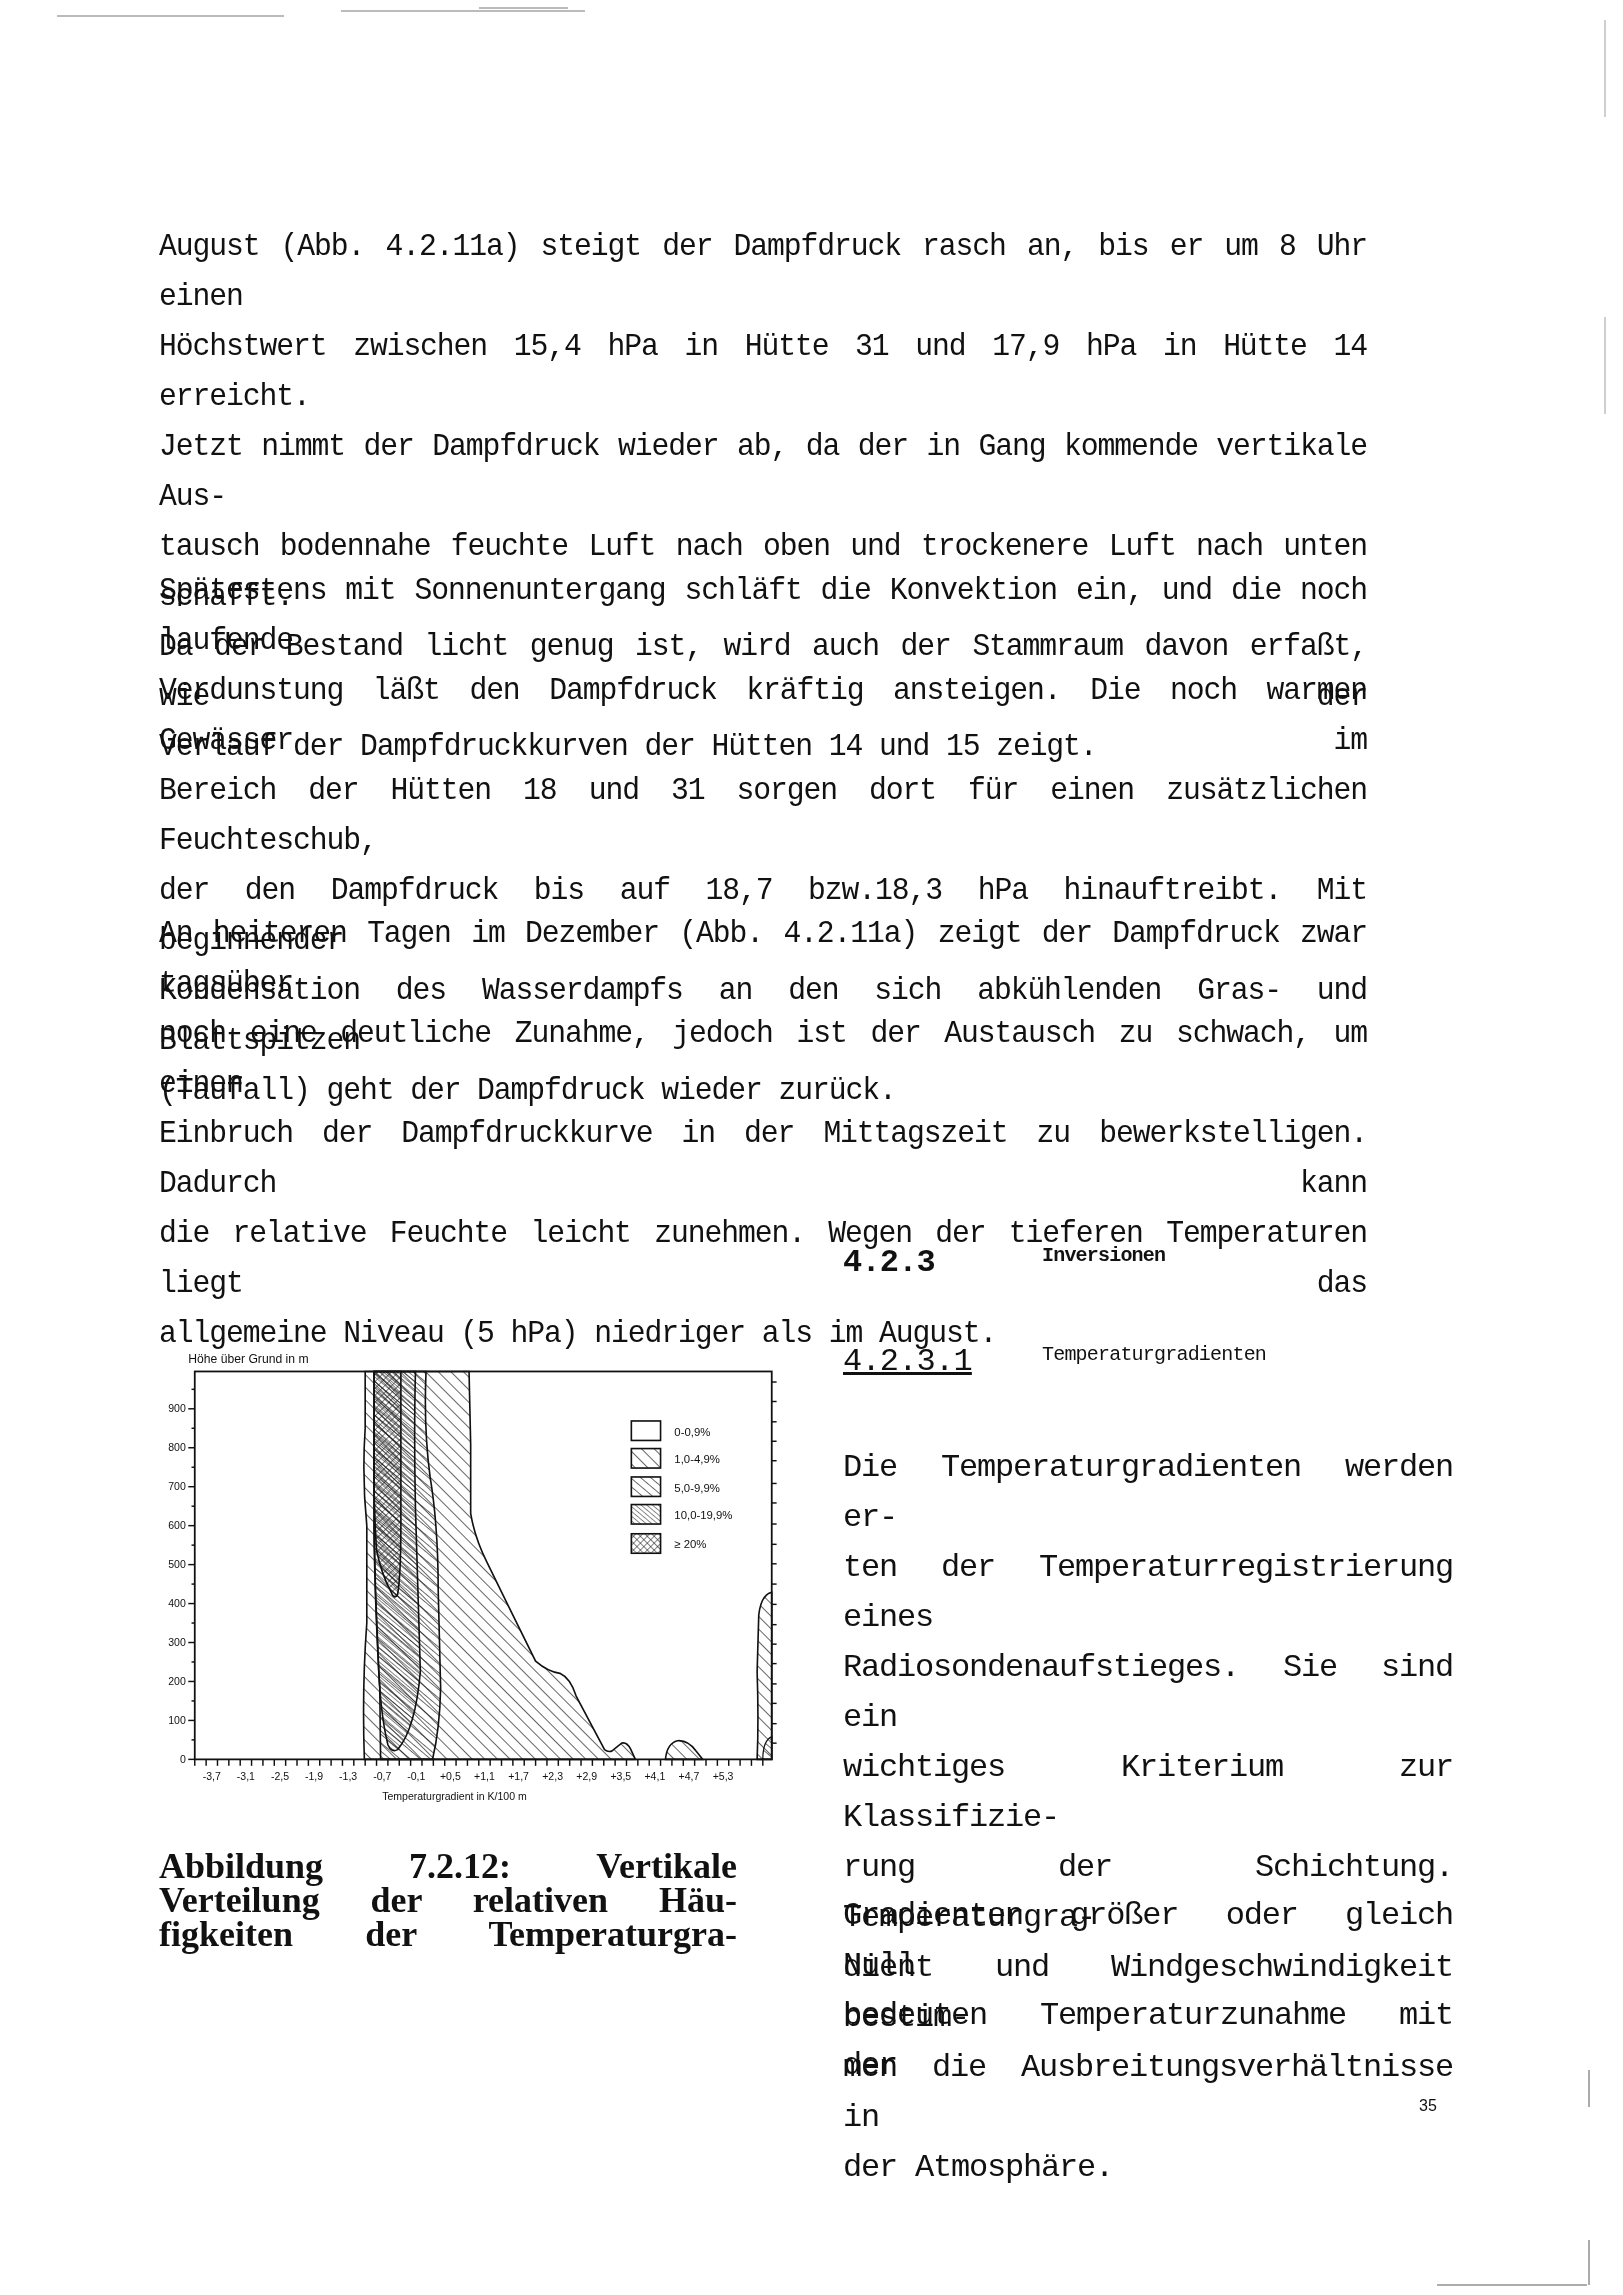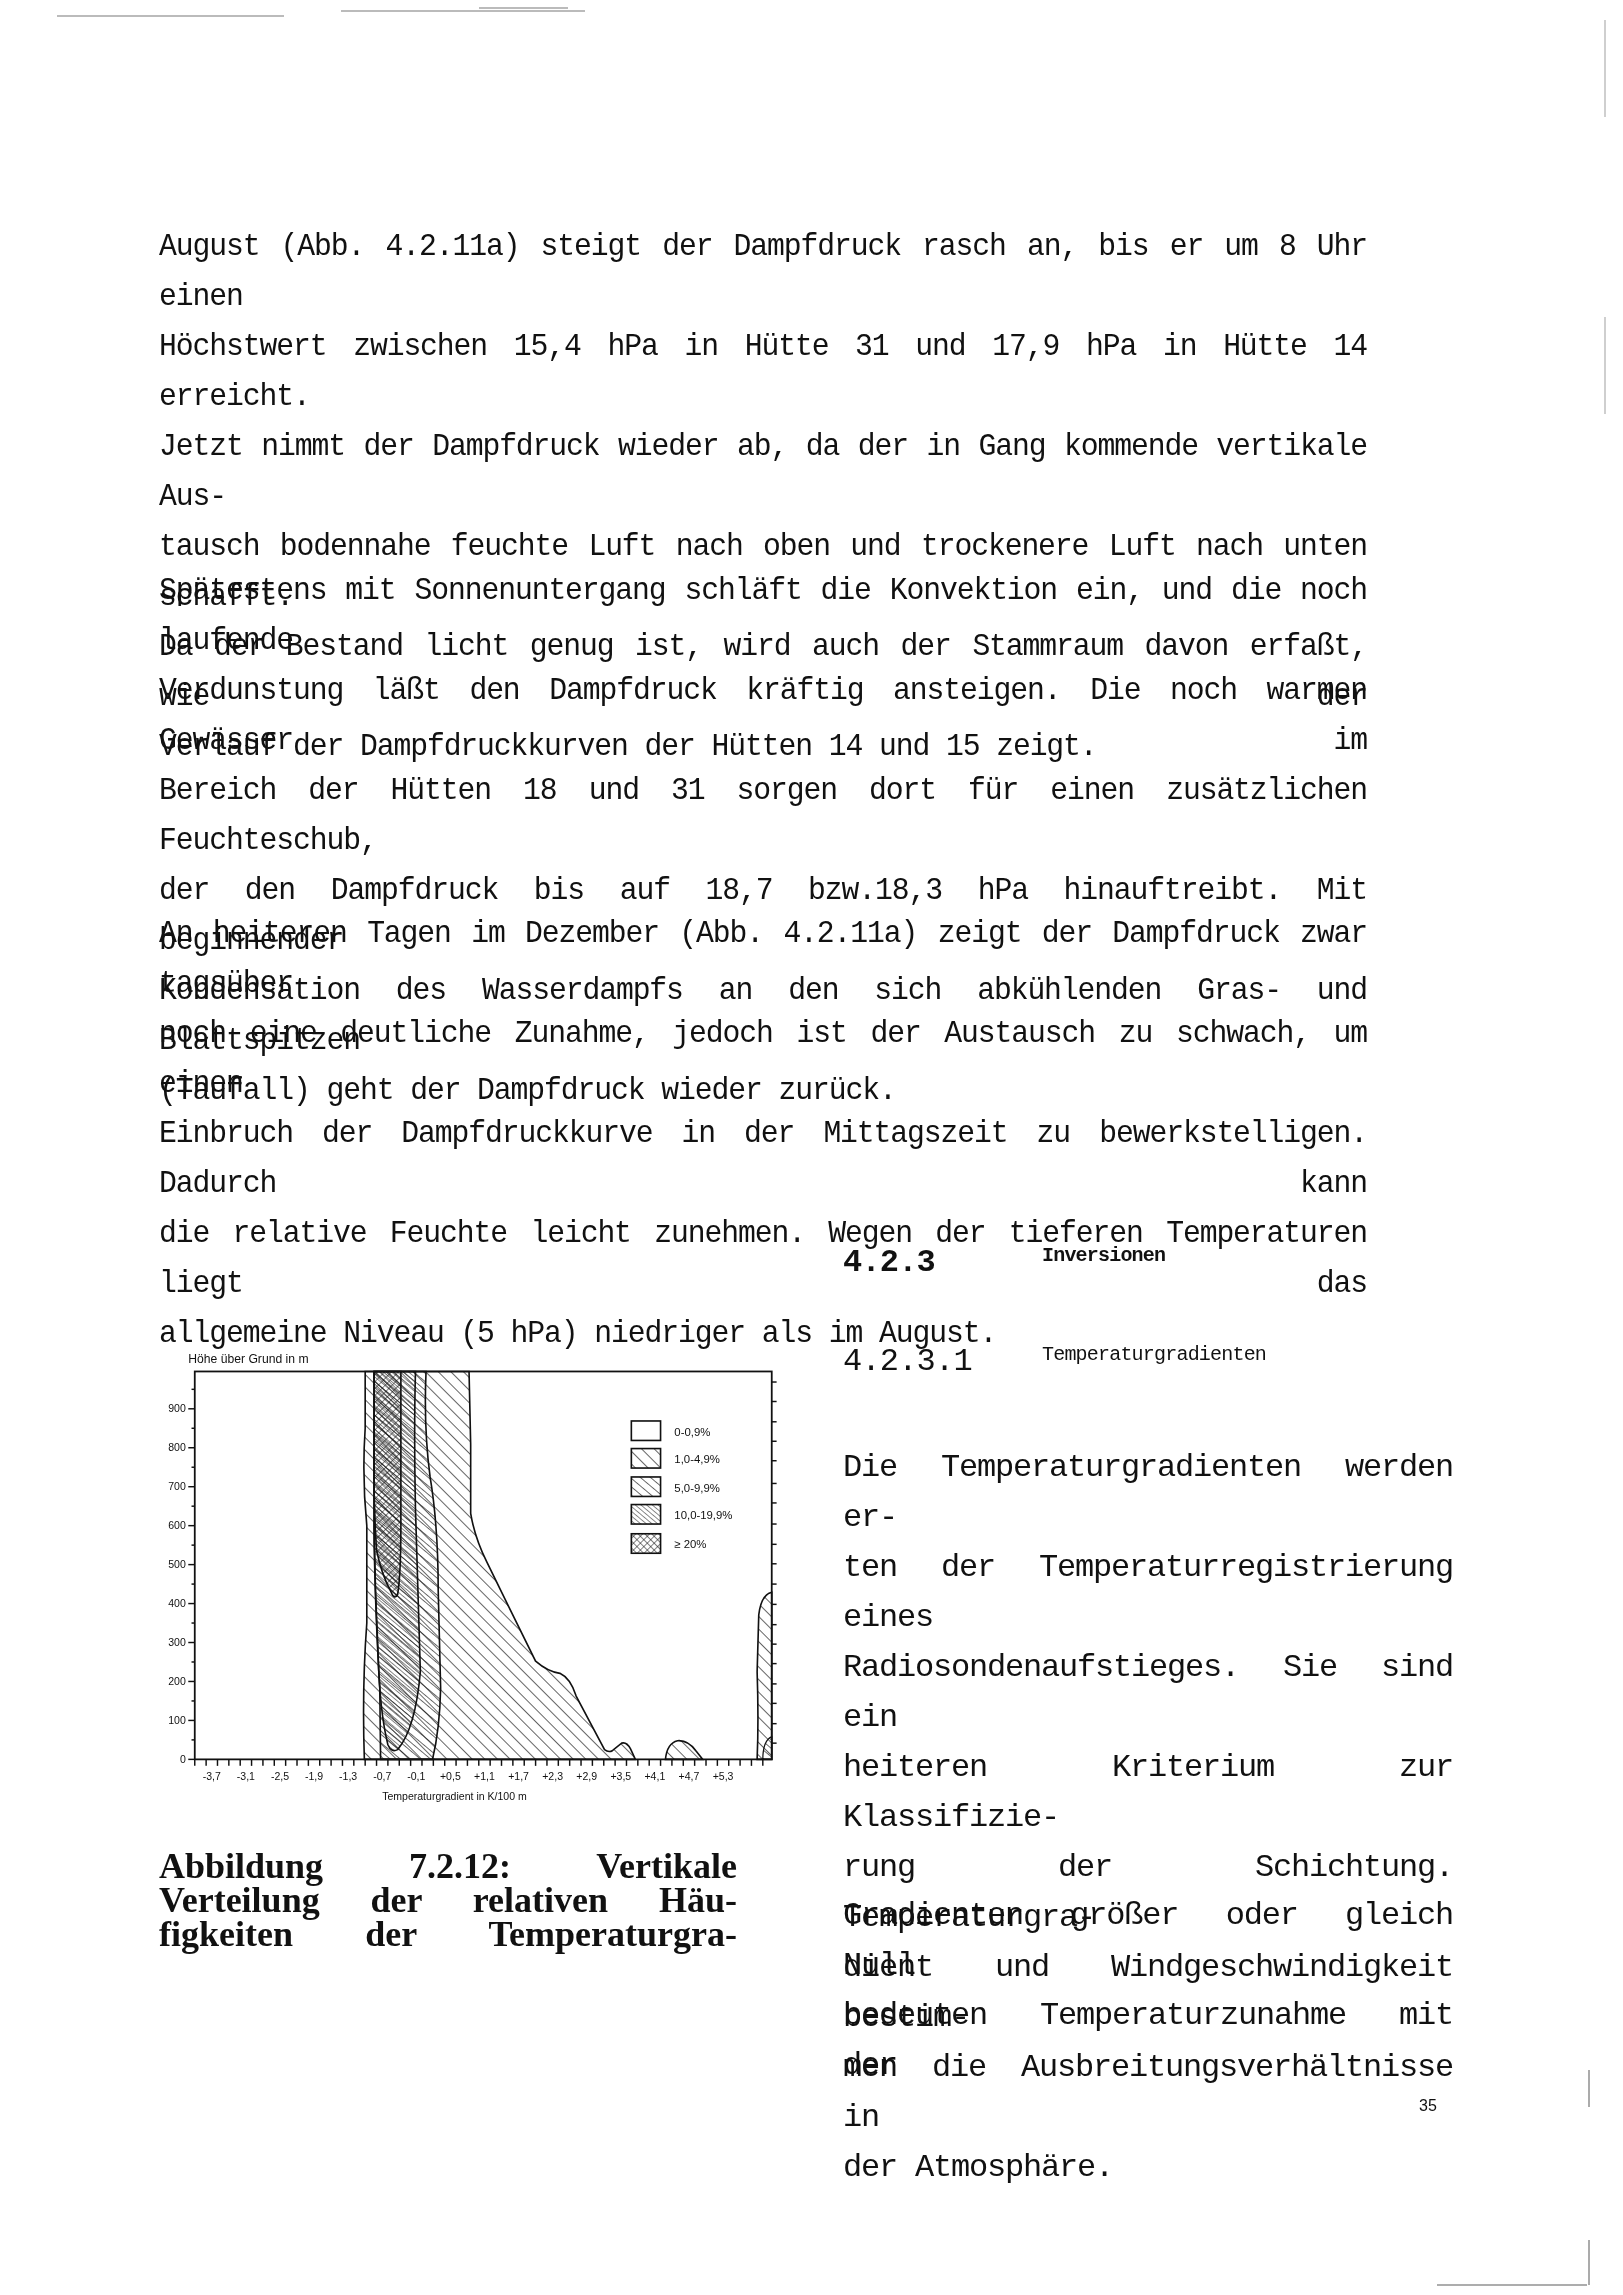--- a/index.html
+++ b/index.html
@@ -65,28 +65,28 @@
 <div class="para mono" style="top:909px;">
   <span class="line just">An heiteren Tagen im Dezember (Abb. 4.2.11a) zeigt der Dampfdruck zwar tagsüber</span>
   <span class="line just">noch eine deutliche Zunahme, jedoch ist der Austausch zu schwach, um einen</span>
   <span class="line just">Einbruch der Dampfdruckkurve in der Mittagszeit zu bewerkstelligen. Dadurch kann</span>
   <span class="line just">die relative Feuchte leicht zunehmen. Wegen der tieferen Temperaturen liegt das</span>
   <span class="line">allgemeine Niveau (5 hPa) niedriger als im August.</span>
 </div>
 
 <div class="h-num mono bold" style="left:843px;top:1244px;">4.2.3</div>
 <div class="h-title mono bold" style="left:1042px;top:1244px;">Inversionen</div>
-<div class="h-num mono" style="left:843px;top:1343px;">4.2.3.1</div>
+<div class="h-num mono" style="left:843px;top:1343px;text-decoration:underline;">4.2.3.1</div>
 <div class="h-title mono" style="left:1042px;top:1343px;">Temperaturgradienten</div>
 
 <div class="rcol mono" style="top:1443px;">
   <span class="line just">Die Temperaturgradienten werden er-</span>
   <span class="line just">ten der Temperaturregistrierung eines</span>
   <span class="line just">Radiosondenaufstieges. Sie sind ein</span>
-  <span class="line just">heiteren Kriterium zur Klassifizie-</span>
+  <span class="line just">wichtiges Kriterium zur Klassifizie-</span>
   <span class="line just">rung der Schichtung. Temperaturgra-</span>
   <span class="line just">dient und Windgeschwindigkeit bestim-</span>
   <span class="line just">men die Ausbreitungsverhältnisse in</span>
   <span class="line">der Atmosphäre.</span>
 </div>
 <div class="rcol mono" style="top:1891px;">
   <span class="line just">Gradienten größer oder gleich Null</span>
   <span class="line just">bedeuten Temperaturzunahme mit der</span>
 </div>
 

